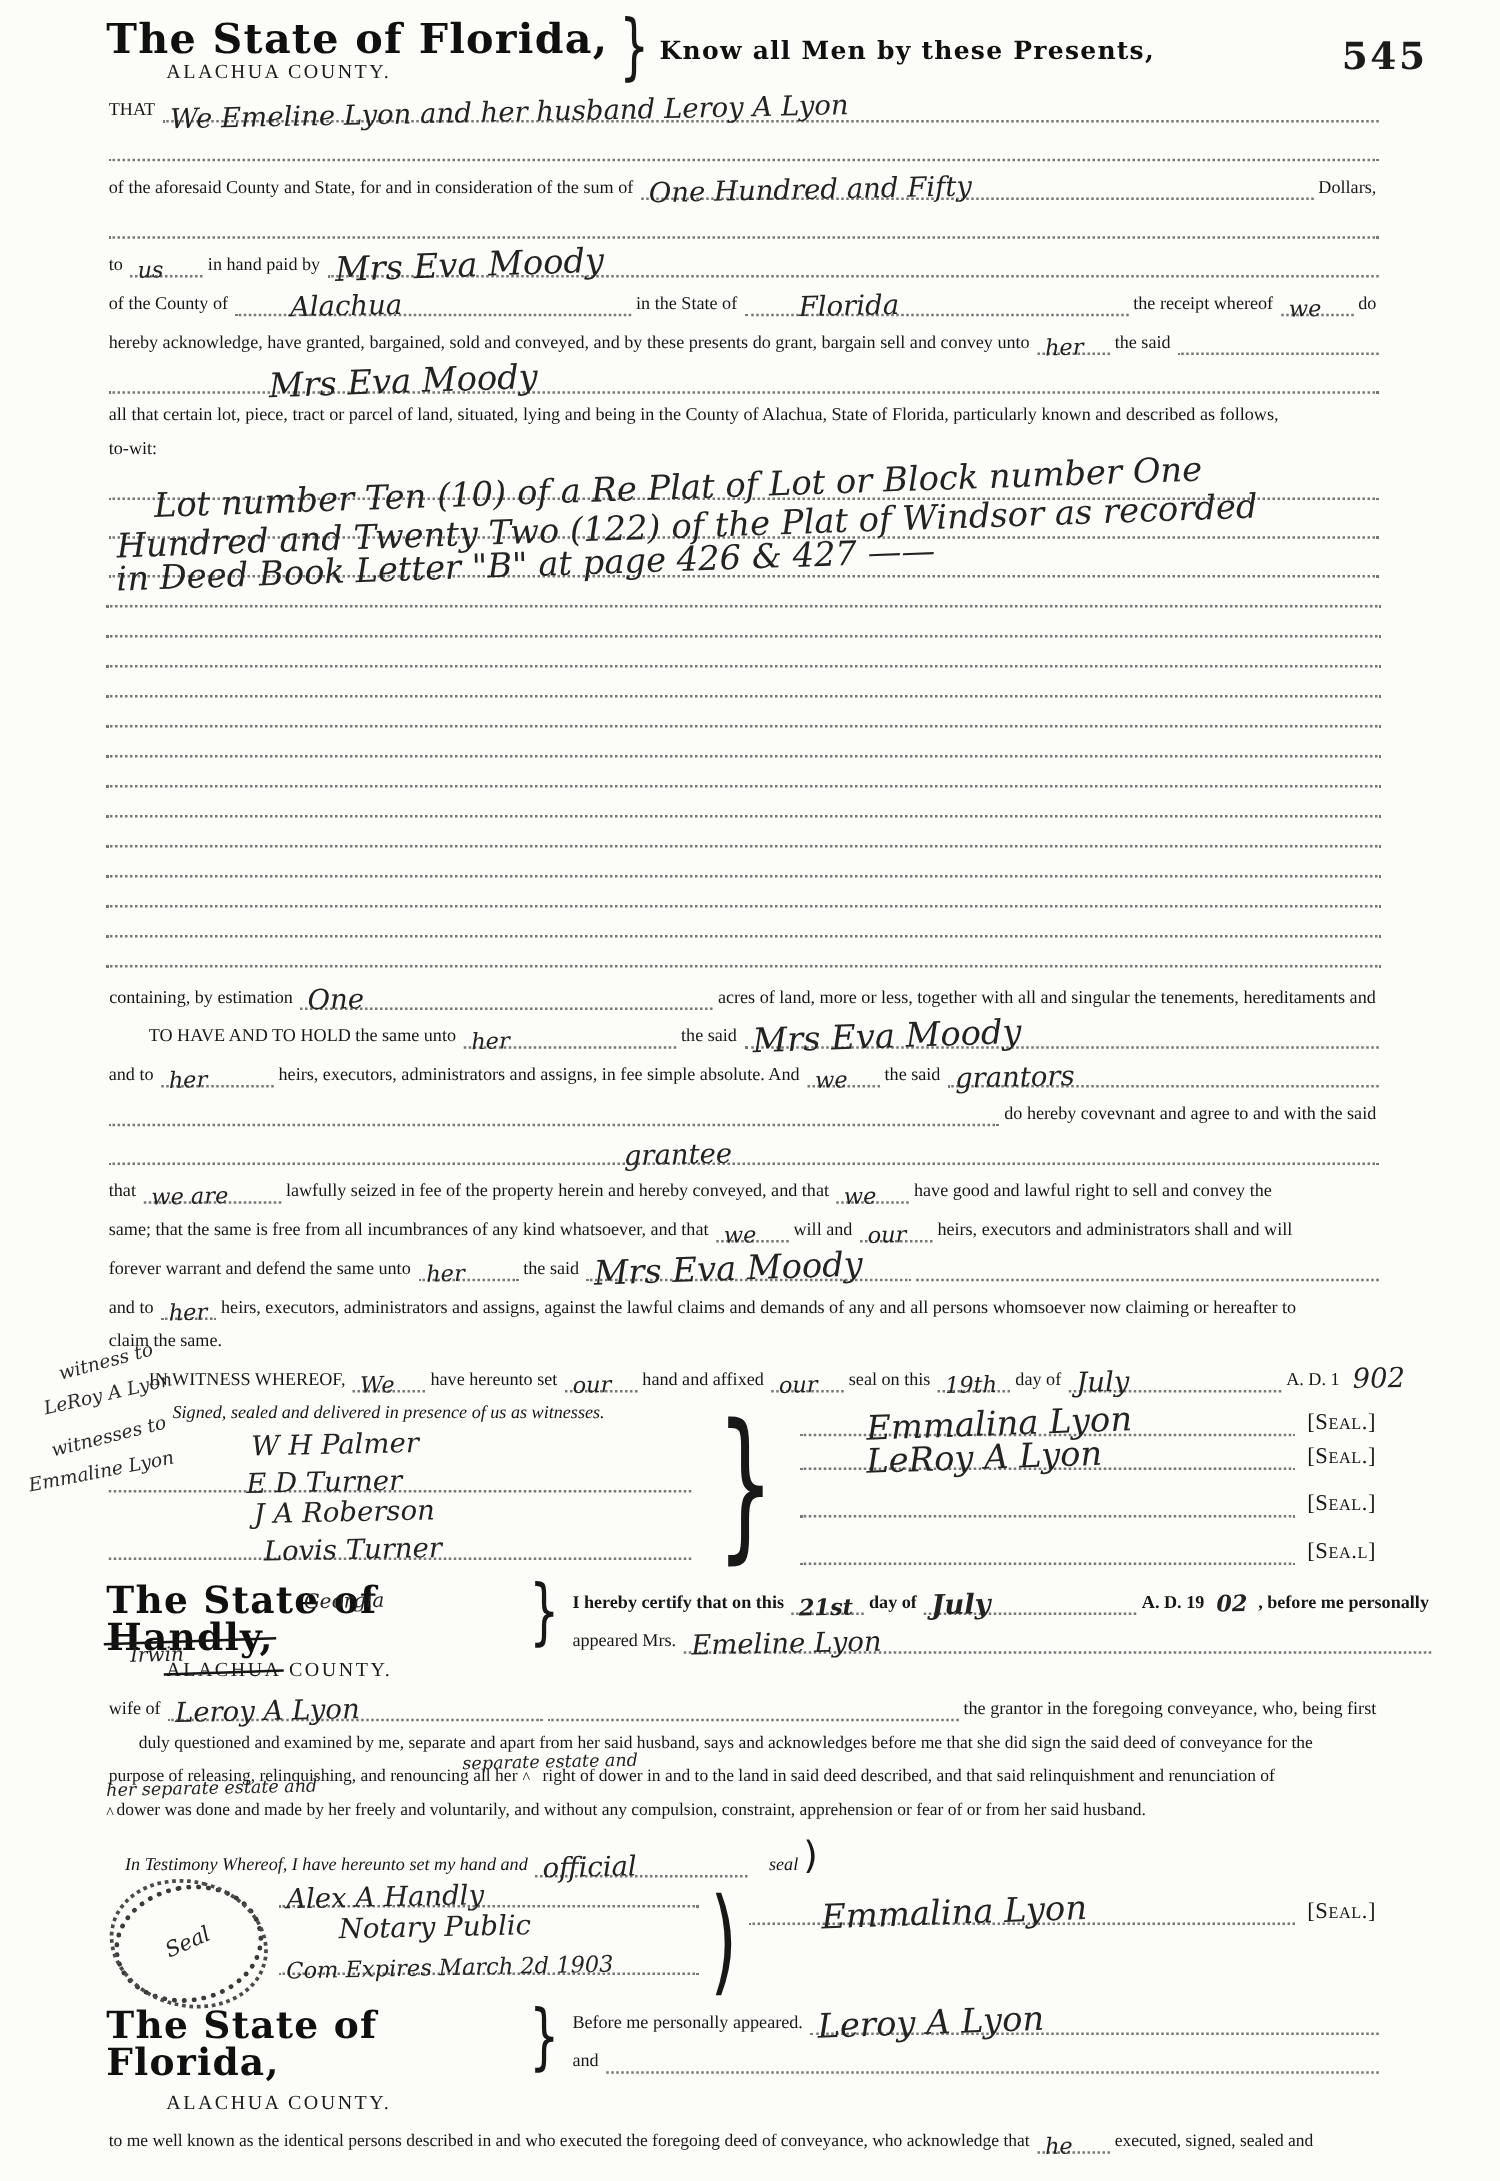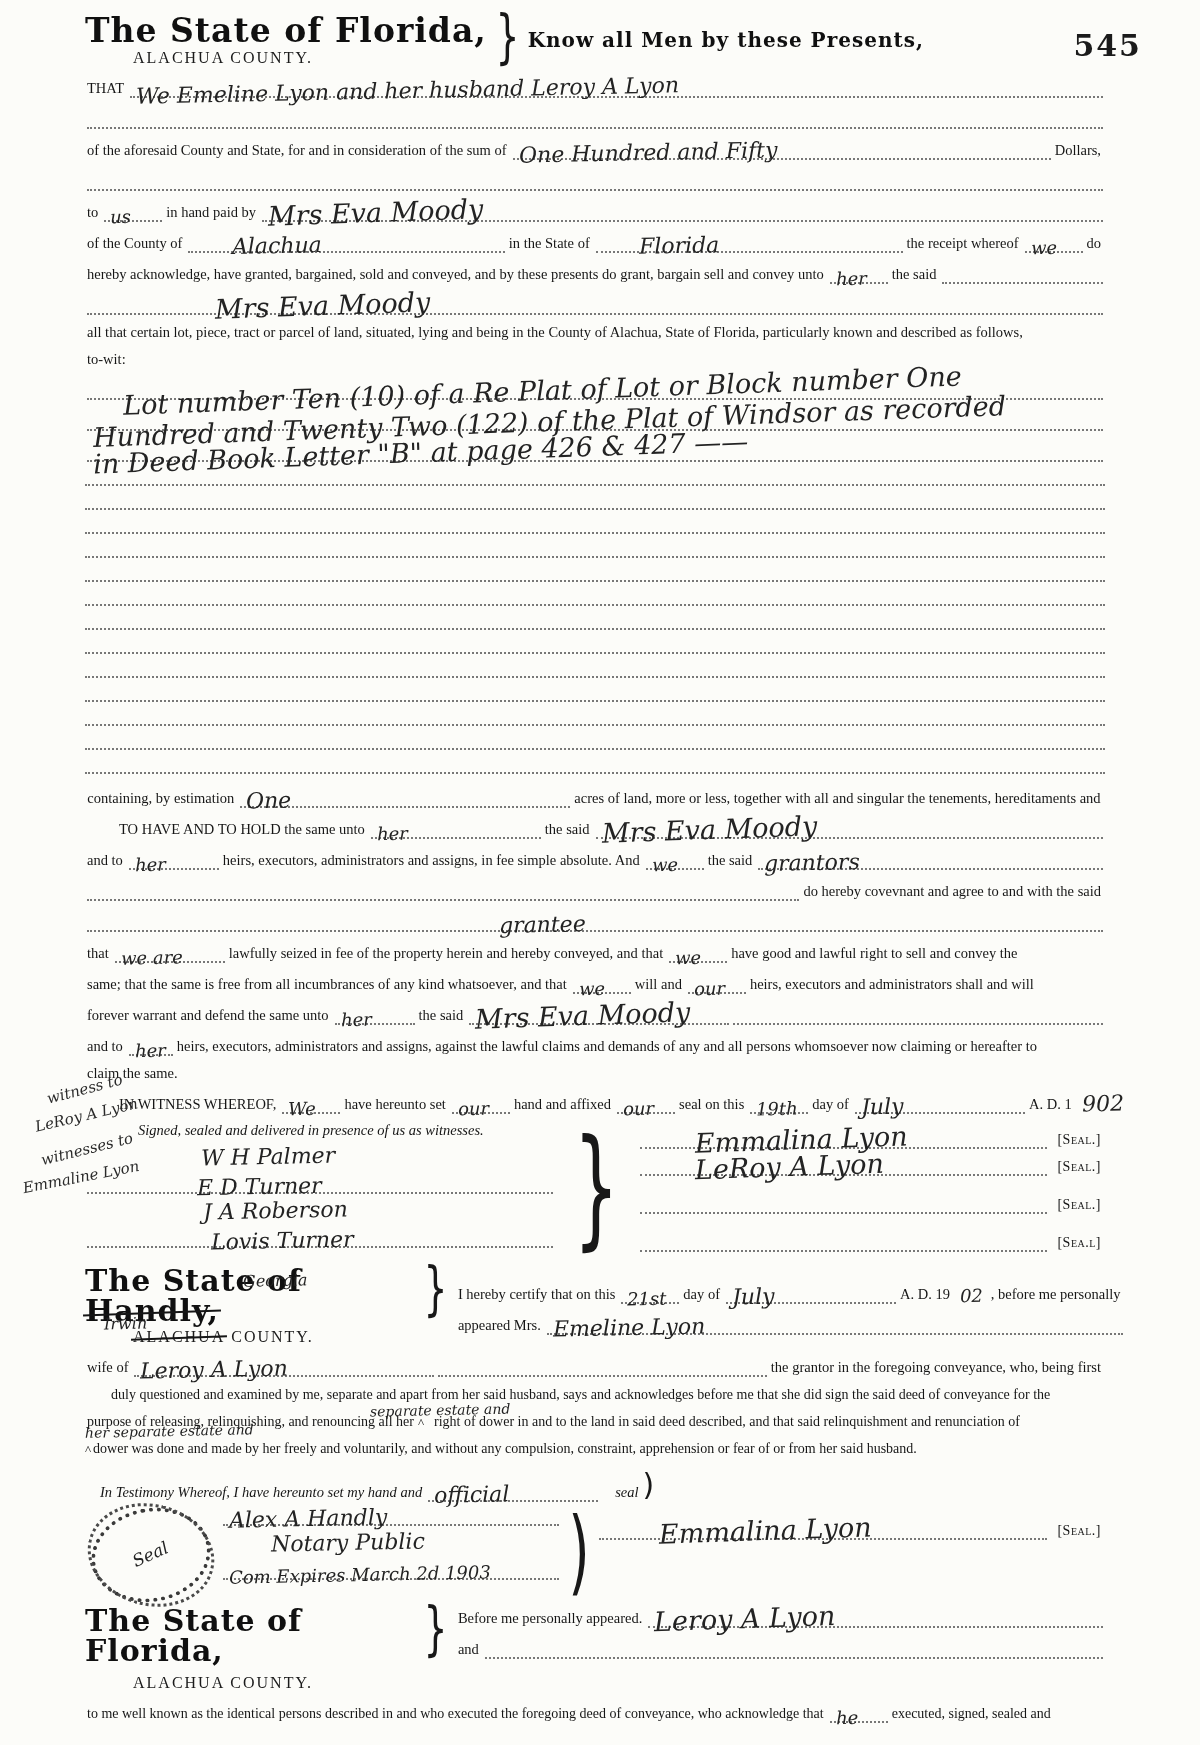--- a/index.html
+++ b/index.html
@@ -43,21 +43,21 @@
   .county-line { font-size:16px; letter-spacing:2px; margin:2px 0 0 48px; }
   .header-block { display:flex; align-items:flex-start; }
   .brace { font-family:"DejaVu Sans", sans-serif; font-weight:normal; color:#181818; }
   .header-brace { font-size:58px; line-height:0.8; transform:scaleX(0.65); margin:0 2px; }
   .big-brace { font-size:130px; line-height:0.85; transform:scaleX(0.55); align-self:center; }
   .med-brace { font-size:92px; line-height:0.85; transform:scaleX(0.6); align-self:center; }
 
   .sig-area { display:flex; margin-top:8px; }
   .sig-left { flex:0 0 470px; position:relative; }
   .sig-right { flex:1; }
-  .seal-label { font-size:14px; flex:0 0 auto; padding-left:8px; }
+  .seal-label { font-size:18px; flex:0 0 auto; padding-left:8px; }
 
   .marginalia { position:absolute; font-family:"DejaVu Serif", serif; font-style:italic;
                 font-size:15px; color:#2a2a2a; white-space:nowrap; }
 
   .struck { position:relative; display:inline-block; }
   .struck::before { content:""; position:absolute; left:-2px; right:-2px; top:52%;
                     border-top:2.5px solid #161616; transform:rotate(-2deg); }
   .repl-above { position:absolute; left:46%; bottom:72%; font-size:16px; }
   .repl-above2 { position:absolute; left:4%; bottom:70%; font-size:16px; }
 
@@ -352,21 +352,21 @@
           <span>The State of </span><span class="struck">Handly,</span>
         </div>
         <span class="hw repl-above2" style="bottom:18%;">Irwin</span>
         <div class="county-line">
           <span class="struck">ALACHUA</span>
           <span>COUNTY.</span>
         </div>
       </div>
       <div class="brace header-brace">}</div>
       <div class="ack-right">
-        <div class="row tight" style="margin-top:16px;">
+        <div class="row tight" style="margin-top:4px;font-weight:bold;">
           <span class="print">I hereby certify that on this</span>
           <span class="lead lead-sm">
               <span class="hw">21st</span>
             </span>
           <span class="print">day of</span>
           <span class="lead lead-md">
               <span class="hw hw-md">July</span>
             </span>
           <span class="print">A. D. 19</span>
             <span class="hw">02</span>

